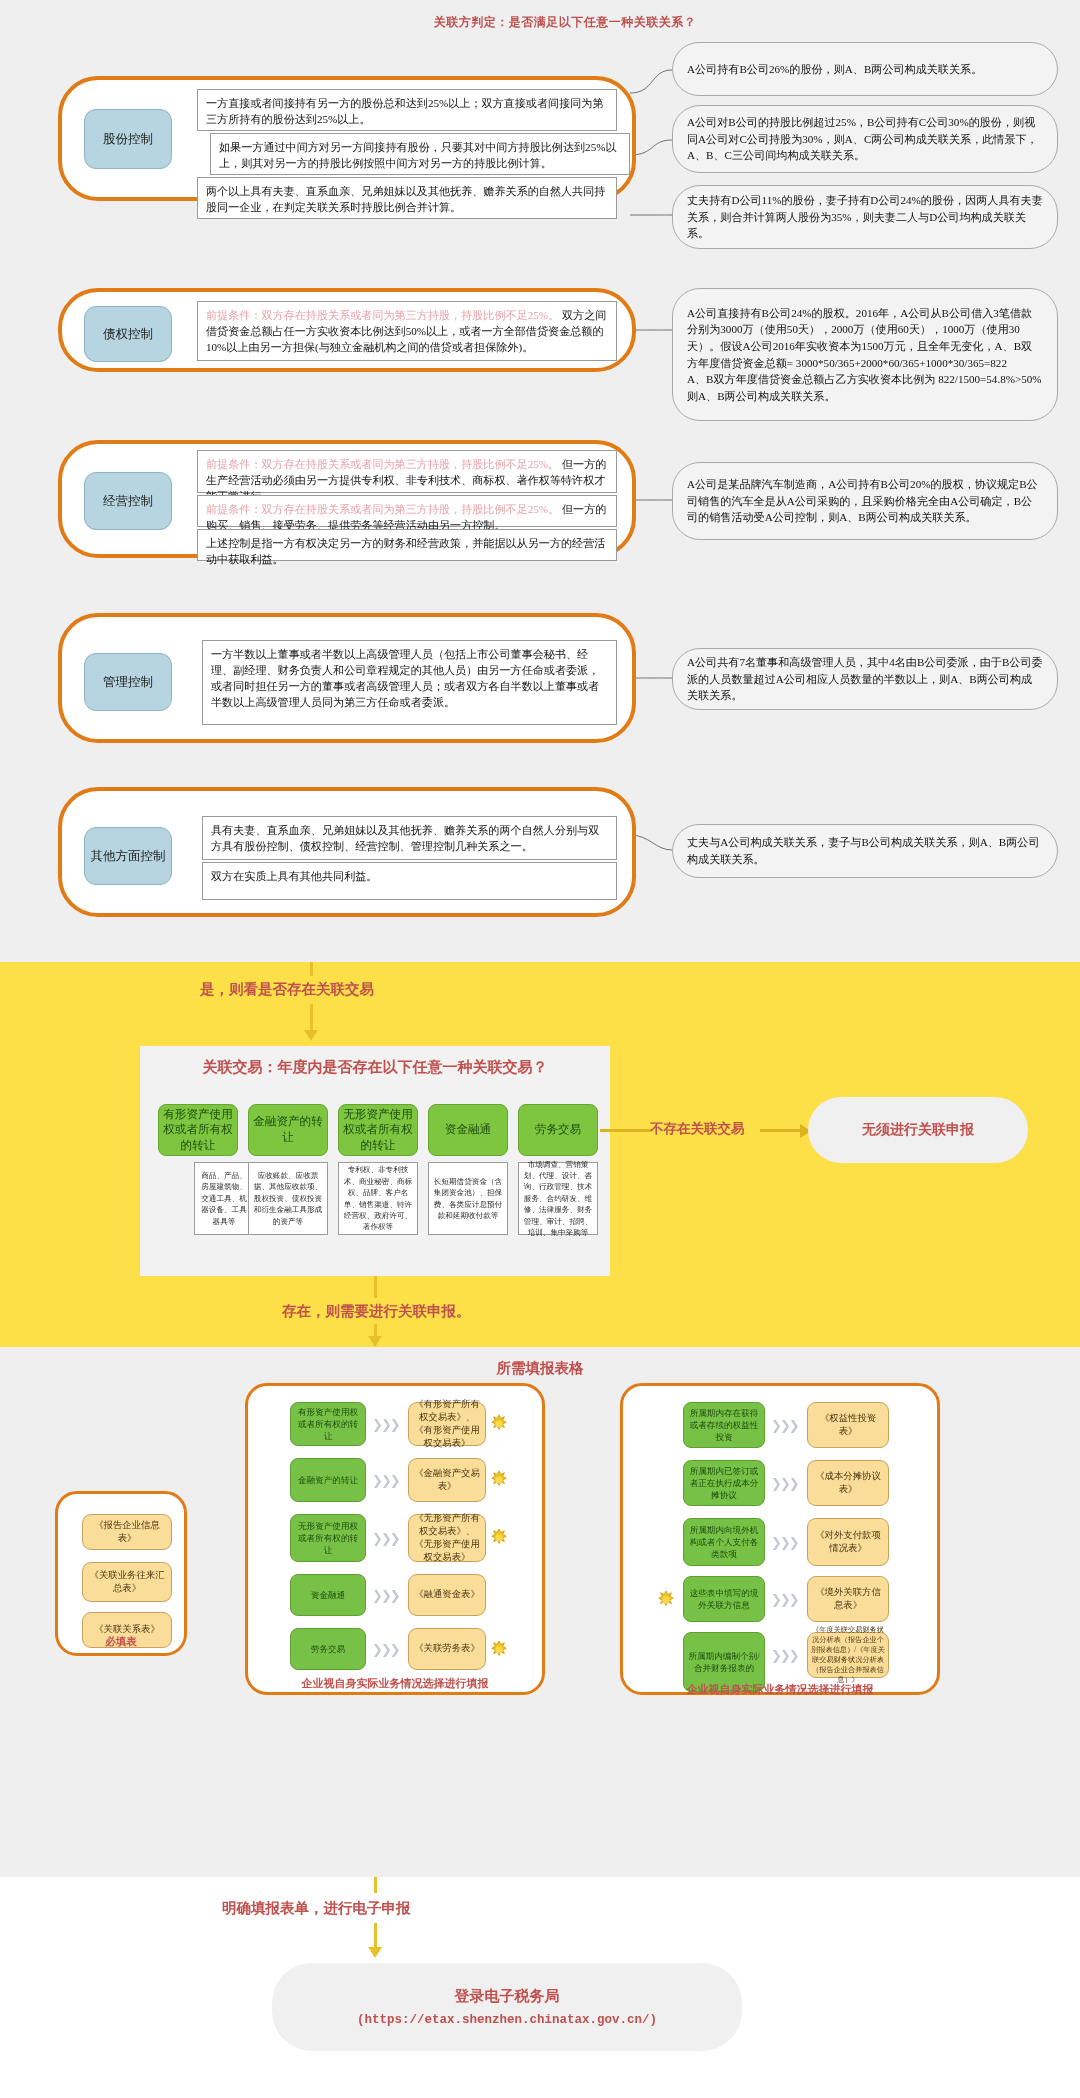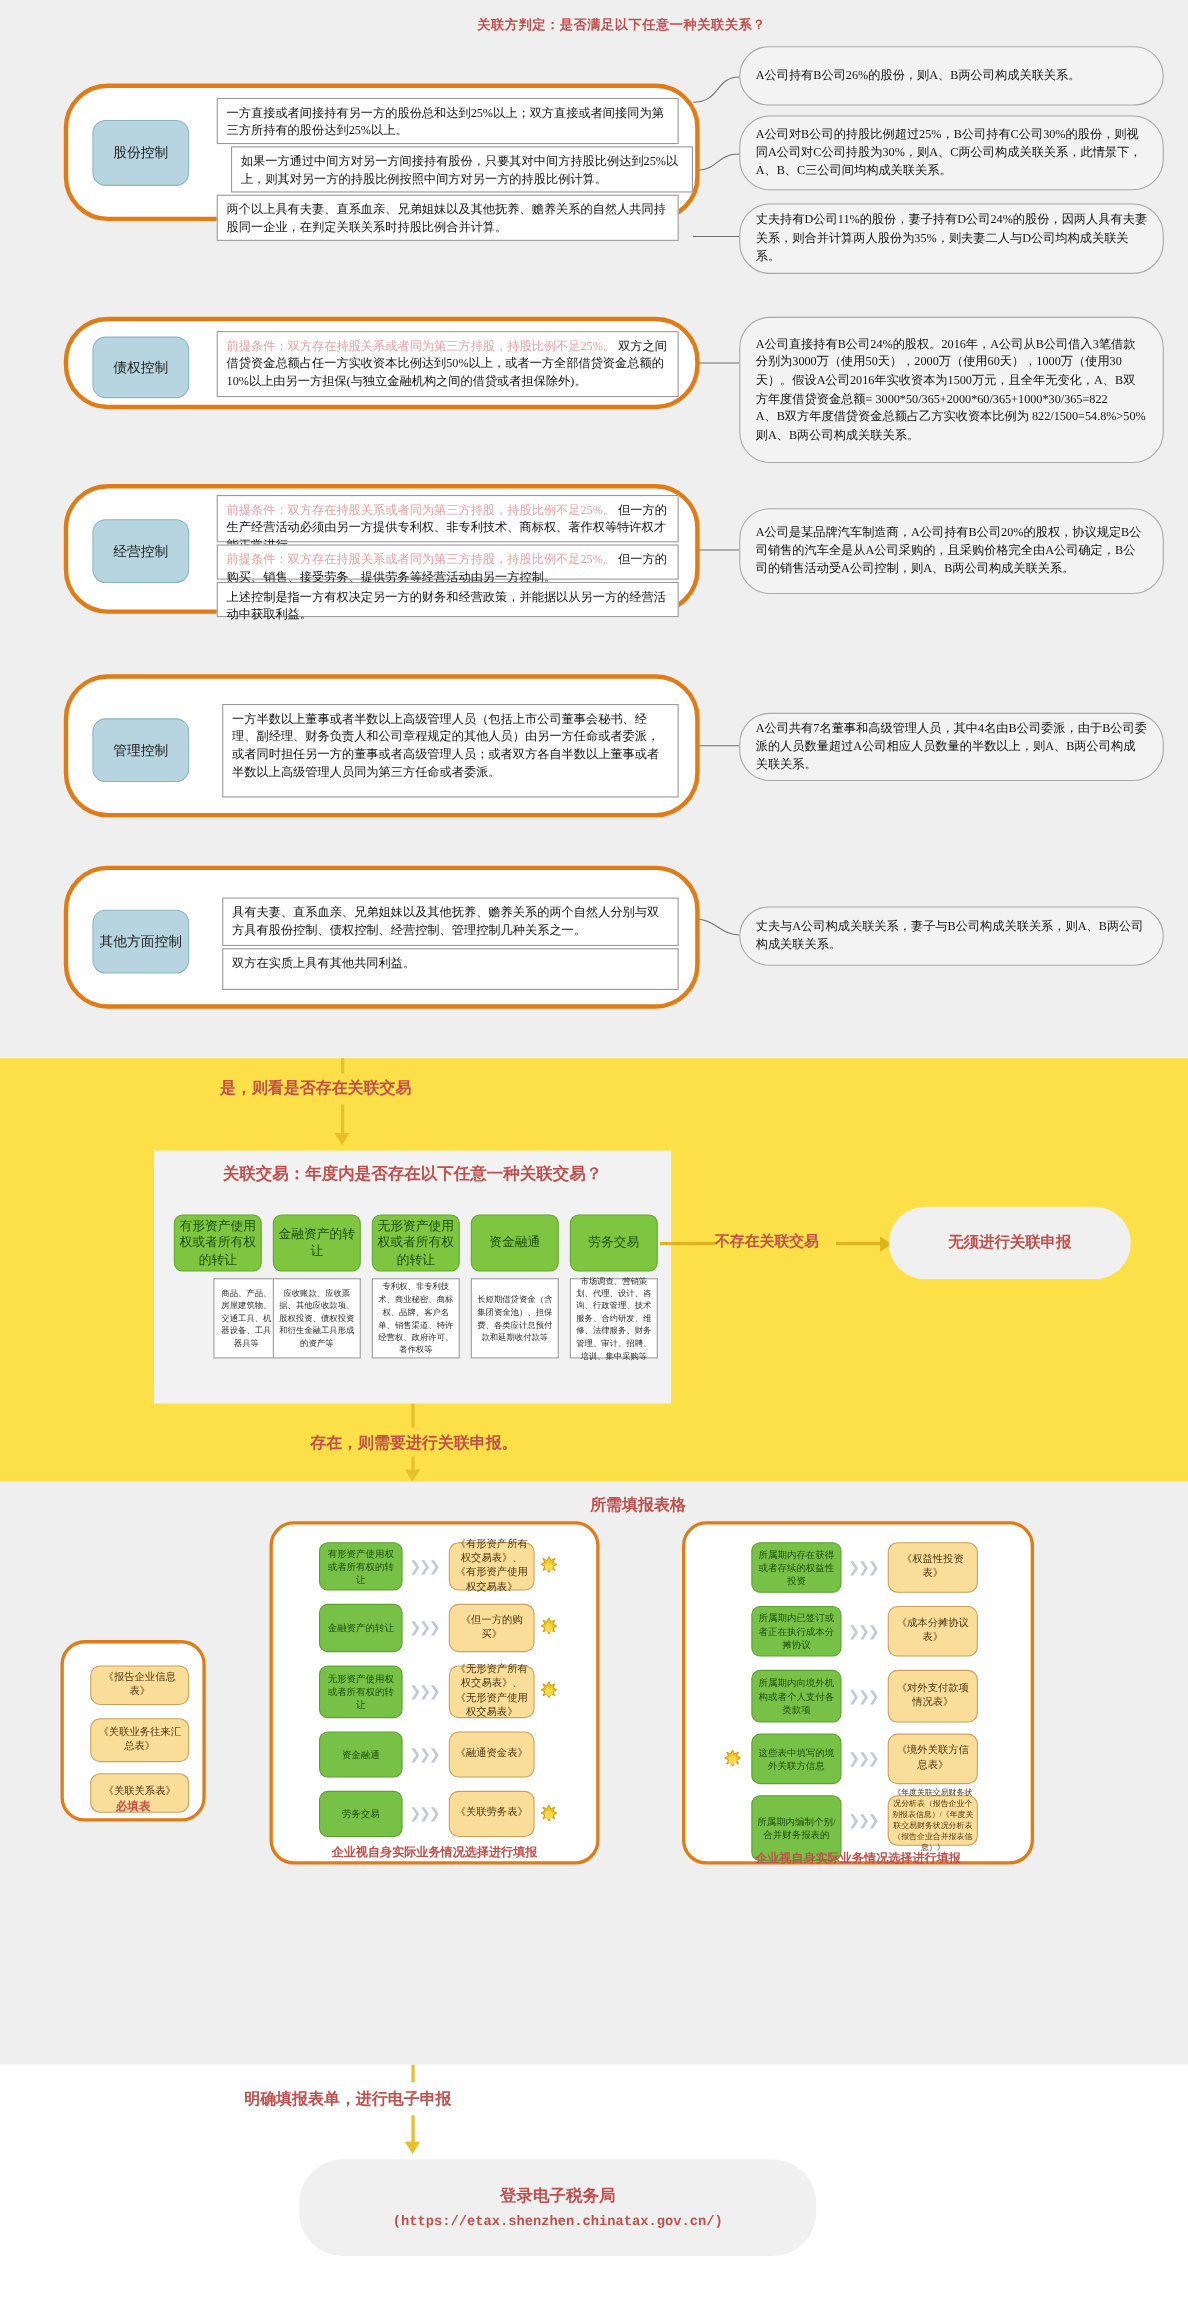--- a/index.html
+++ b/index.html
@@ -94,21 +94,21 @@
     display:flex; align-items:center; justify-content:center; text-align:center;
     font-size:7.6px; color:#2a2a2a; line-height:1.5; padding:3px;
   }
   .pill-nodecl {
     position:absolute; background:#f0f0f0; border-radius:36px;
     display:flex;align-items:center;justify-content:center;
     color:#c0504d; font-size:14px; font-weight:bold;
   }
 
   
-  .sec3 { position:relative; width:1080px; height:530px; background:#efeff0;padding-left:40px; }
+  .sec3 { position:relative; width:1080px; height:530px; background:#efeff0; }
   .sec3-title {
     position:absolute; width:100%; text-align:center; top:12px;
     color:#c0504d; font-size:14.5px; font-weight:bold;
   }
   .obox { position:absolute; border:3px solid #e07b16; border-radius:22px; background:#fff; }
   .ybox {
     position:absolute; background:#fbdd9a; border:1px solid #c9a05c; border-radius:9px;
     display:flex;align-items:center;justify-content:center;text-align:center;
     font-size:9.4px; color:#4a3410; line-height:1.4; padding:2px 3px;
   }
@@ -310,21 +310,21 @@
     <svg class="star" style="left:242px; top:29px;" viewBox="0 0 20 20">
         <path d="M10 0l2 4 4-2-2 4 4 2-4 2 2 4-4-2-2 4-2-4-4 2 2-4-4-2 4-2-2-4 4 2z" fill="#f5c518" stroke="#c99b12"></path>
         <circle cx="10" cy="10" r="4" fill="#ffd84d"></circle>
       </svg>
 
     <div class="g2" style="left:42px; top:72px; width:76px; height:44px;">
         <span>金融资产的转让</span>
       </div>
     <div class="chev" style="left:124px; top:87px;">❯❯❯</div>
     <div class="ybox" style="left:160px; top:72px; width:78px; height:44px;">
-        <span>《但一方的购买》</span>
+        <span>《金融资产交易表》</span>
       </div>
     <svg class="star" style="left:242px; top:85px;" viewBox="0 0 20 20">
         <path d="M10 0l2 4 4-2-2 4 4 2-4 2 2 4-4-2-2 4-2-4-4 2 2-4-4-2 4-2-2-4 4 2z" fill="#f5c518" stroke="#c99b12"></path>
         <circle cx="10" cy="10" r="4" fill="#ffd84d"></circle>
       </svg>
 
     <div class="g2" style="left:42px; top:128px; width:76px; height:48px;">
         <span>无形资产使用权或者所有权的转让</span>
       </div>
     <div class="chev" style="left:124px; top:145px;">❯❯❯</div>

